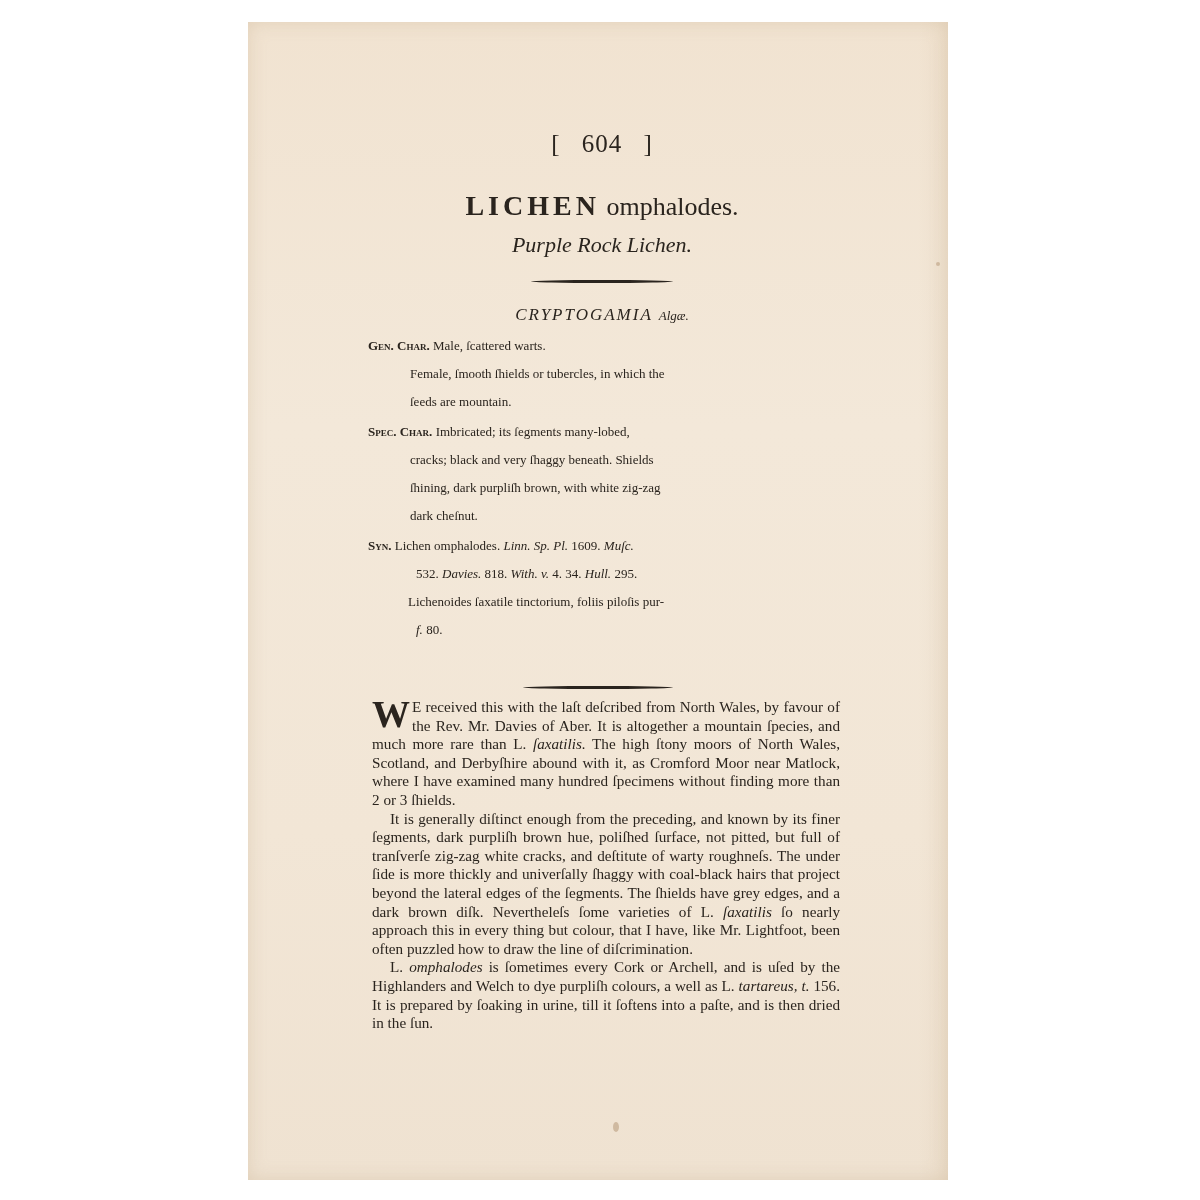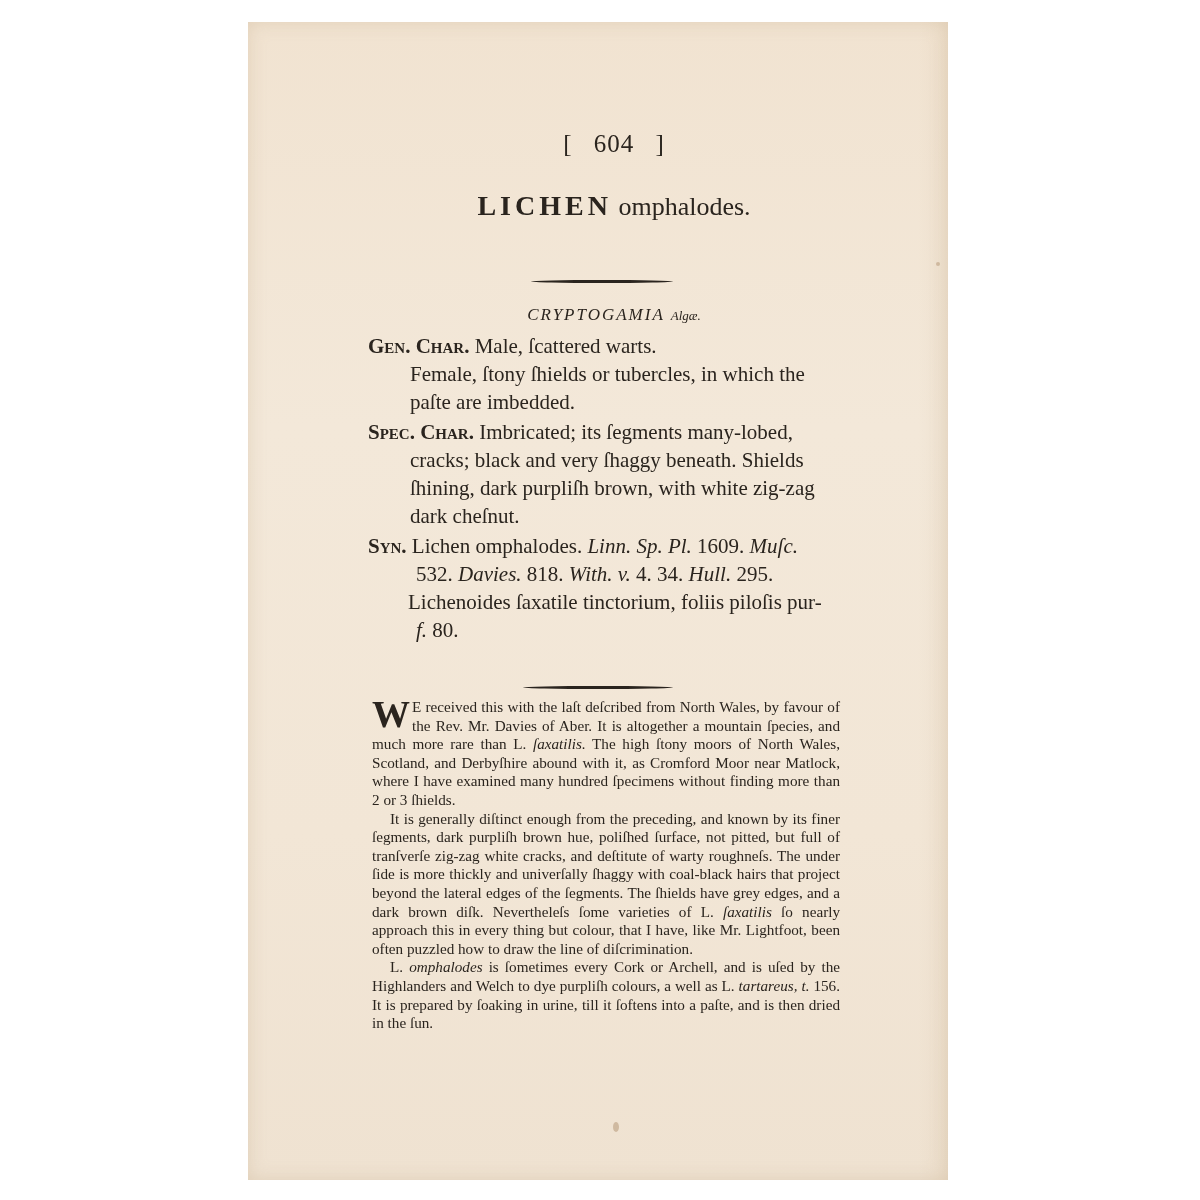--- a/index.html
+++ b/index.html
@@ -12,31 +12,31 @@
   .page {
     position: absolute; left: 248px; top: 22px; width: 700px; height: 1158px;
     background: linear-gradient(180deg, #f1e3d1 0%, #f3e8d9 35%, #f2e6d6 70%, #efe2d1 100%);
     box-shadow: inset 0 0 18px rgba(180,150,110,0.25);
   }
   .page::after {
     content: ""; position: absolute; right: 0; top: 0; width: 30px; height: 100%;
     background: linear-gradient(90deg, rgba(0,0,0,0) 0%, rgba(200,175,140,0.12) 100%);
   }
   .abs { position: absolute; }
-  .center { text-align: center; width: 700px; left: 16px; }
+  .center { text-align: center; width: 700px; left: 4px; }
   .folio { top: 108px; font-size: 25px; letter-spacing: 1px; word-spacing: 14px; }
   .title { top: 168px; font-size: 26px; }
   .title .genus { font-weight: bold; letter-spacing: 4px; font-size: 28px; }
   .subtitle { top: 210px; font-size: 22px; font-style: italic; }
   .rule {
     position: absolute; height: 3px; background: #2a241e; border-radius: 50%;
   }
   .class-line { top: 283px; font-size: 17px; font-style: italic; letter-spacing: 2px; }
   .class-line .sub { font-size: 13px; letter-spacing: 0; }
-  .entry { left: 120px; width: 470px; font-size: 21px; line-height: 28px; }
+  .entry { left: 120px; width: 470px; font-size: 13px; line-height: 28px; }
   .entry .label { font-variant: small-caps; font-weight: bold; }
   .entry .ind { padding-left: 42px; display: block; }
   .entry .ind2 { padding-left: 48px; display: block; }
   .entry .ind3 { padding-left: 40px; display: block; }
   .body-text {
     left: 124px; width: 468px; top: 676px; font-size: 15.2px; line-height: 18.6px;
     text-align: justify;
   }
   .body-text p { margin: 0; text-indent: 18px; }
   .body-text p.first { text-indent: 0; }
@@ -53,33 +53,34 @@
     <span>[</span>
     <span>604</span>
     <span>]</span>
   </div>
 
   <div class="abs center title">
     <span class="genus">LICHEN</span>
     <span>omphalodes.</span>
   </div>
 
+  <div class="abs center subtitle">Purple Rock Lichen.</div>
 
   <div class="rule" style="left:283px; top:258px; width:142px;"></div>
 
   <div class="abs center class-line">
     <span>CRYPTOGAMIA</span>
     <span class="sub">Algæ.</span>
   </div>
 
   <div class="abs entry" style="top:310px;">
     <span class="label">Gen. Char.</span>
     <span>Male, ſcattered warts.</span>
-    <span class="ind">Female, ſtony ſhields or tubercles, in which the</span>
-    <span class="ind">paſte are imbedded.</span>
+    <span class="ind">Female, ſmooth ſhields or tubercles, in which the</span>
+    <span class="ind">ſeeds are mountain.</span>
   </div>
 
   <div class="abs entry" style="top:396px;">
     <span class="label">Spec. Char.</span>
     <span>Imbricated; its ſegments many-lobed,</span>
     <span class="ind">cracks; black and very ſhaggy beneath.  Shields</span>
     <span class="ind">ſhining, dark purpliſh brown, with white zig-zag</span>
     <span class="ind">dark cheſnut.</span>
   </div>
 

